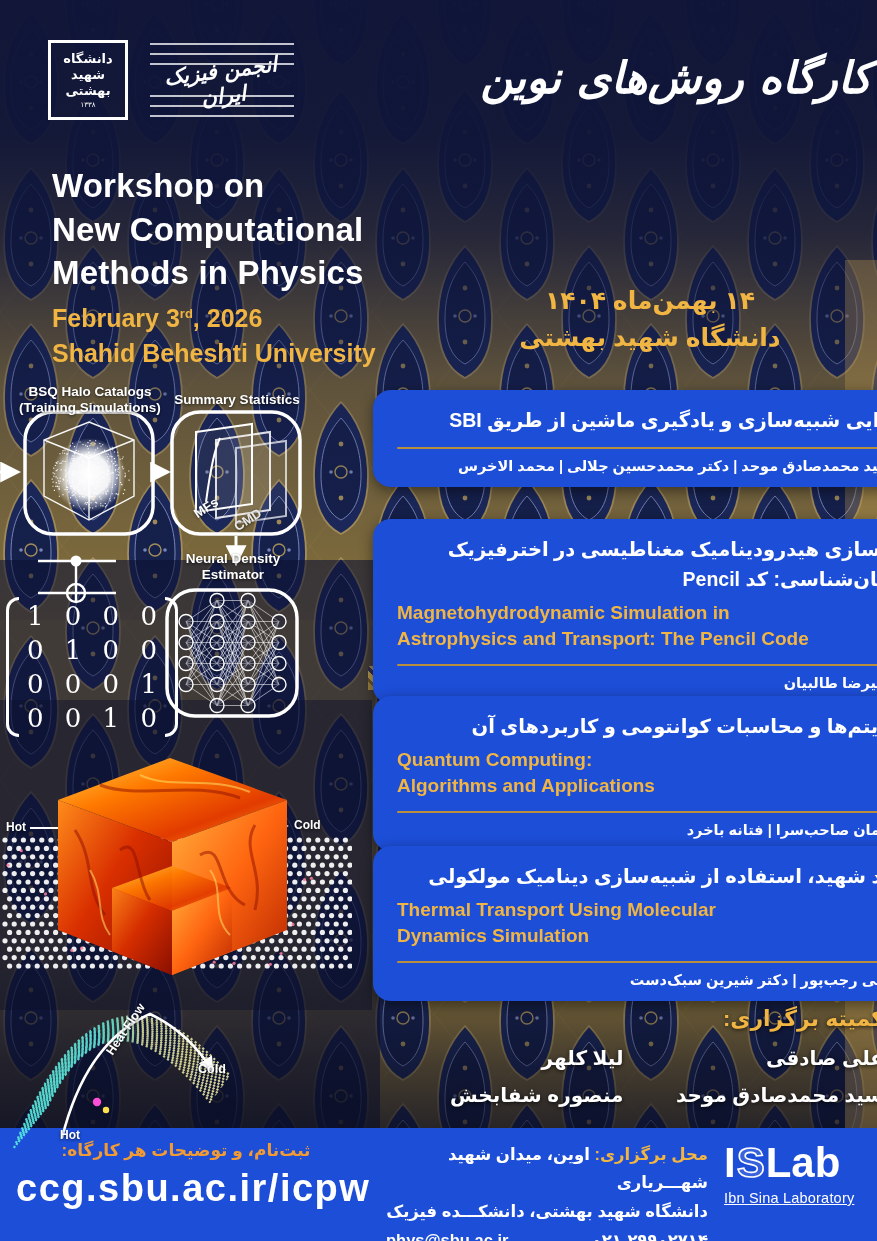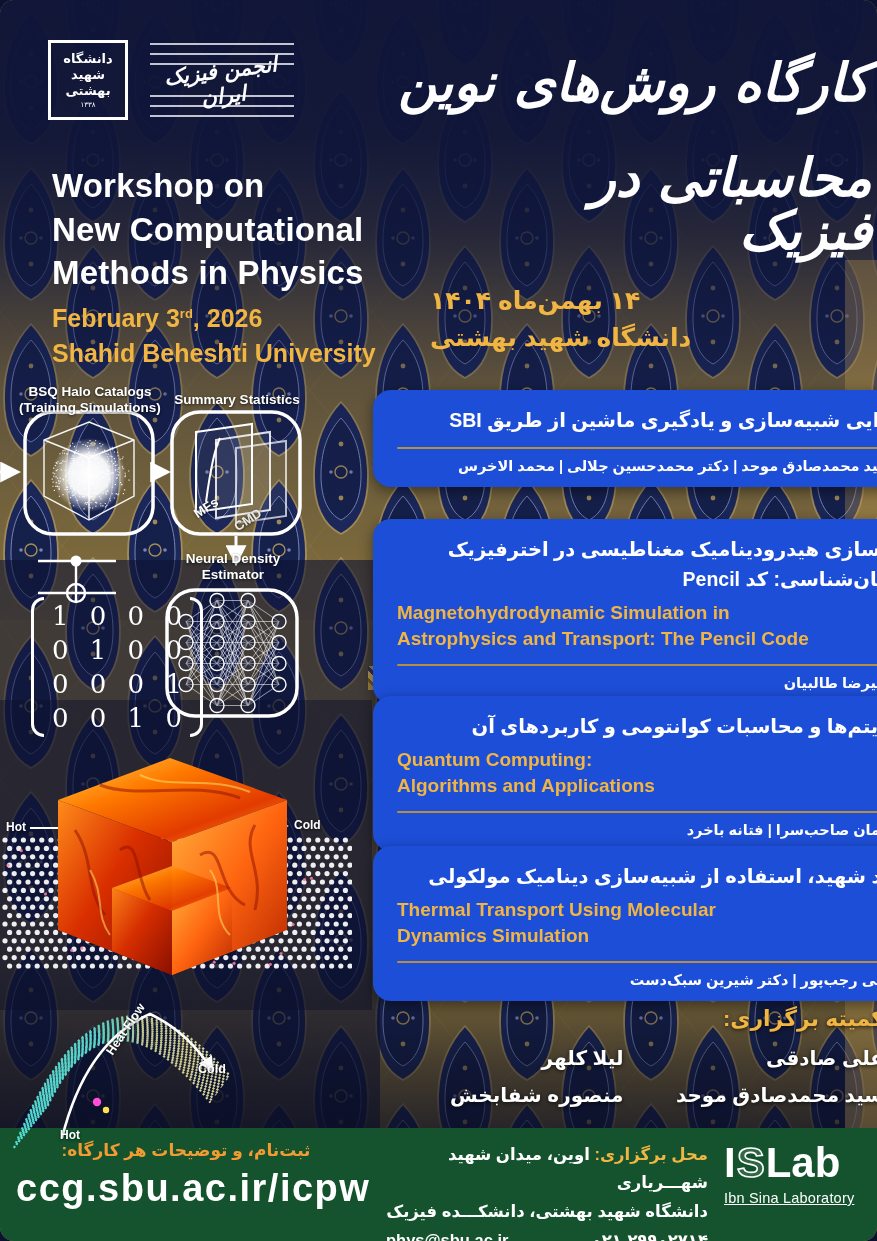--- a/index.html
+++ b/index.html
@@ -1,18 +1,18 @@
 <!DOCTYPE html>
 <html lang="fa"><head>
 <meta charset="utf-8">
 <style>
   html,body{margin:0;padding:0;background:#0c1130;}
   *{box-sizing:border-box;}
   #poster{position:relative;width:877px;height:1241px;overflow:hidden;
-    font-family:"Liberation Sans","DejaVu Sans",sans-serif;background:#10163a;border-radius:14px;}
+    font-family:"Liberation Sans","DejaVu Sans",sans-serif;background:#10163a;}
   svg{display:block;}
   .abs{position:absolute;}
 
   
   #bg-pattern{position:absolute;left:0;top:0;z-index:0;}
   .ov{position:absolute;left:0;z-index:1;pointer-events:none;}
   #ov-top{top:0;width:877px;height:620px;
     background:linear-gradient(180deg,rgba(15,21,56,.985) 0%,rgba(15,21,56,.96) 22%,
       rgba(15,21,56,.82) 38%,rgba(16,22,60,.38) 62%,rgba(16,22,60,.08) 100%);}
   #ov-left{top:560px;width:380px;height:600px;background:rgba(14,19,52,.6);}
@@ -28,46 +28,46 @@
     display:flex;flex-direction:column;align-items:center;justify-content:center;padding:4px;}
   .sbu-box .t{color:#fff;font-weight:bold;font-size:13px;line-height:1.25;text-align:center;direction:rtl;}
   .sbu-box .y{color:#fff;font-size:7px;margin-top:2px;letter-spacing:1px;}
   .ips-box{left:146px;top:34px;width:152px;height:92px;z-index:3;}
   .ips-text{position:absolute;left:0;top:24px;width:152px;text-align:center;color:#fff;
     font-family:"DejaVu Serif",serif;font-style:italic;font-weight:bold;font-size:21px;
     transform:rotate(-7deg);direction:rtl;}
 
   .title-fa{left:390px;top:56px;width:482px;z-index:3;direction:rtl;text-align:right;color:#fff;
     font-family:"DejaVu Serif",serif;font-style:italic;font-weight:bold;}
-  .title-fa .l1{font-size:53px;line-height:1.0;padding-left:6px;text-align:center;}
+  .title-fa .l1{font-size:44px;line-height:1.0;padding-left:6px;}
   .title-fa .l2{font-size:53px;line-height:1.0;margin-top:42px;padding-left:76px;}
 
   .title-en{left:52px;top:164px;z-index:3;color:#fff;font-weight:bold;font-size:33px;line-height:1.32;
     white-space:pre-line;letter-spacing:.2px;}
   .date-en{left:52px;top:301px;z-index:3;color:#f0b542;font-weight:bold;font-size:25px;line-height:1.38;}
   .date-en sup{font-size:13px;}
-  .date-fa{left:430px;top:282px;width:440px;z-index:3;direction:rtl;text-align:left;color:#f0b542;
+  .date-fa{left:430px;top:282px;width:440px;z-index:3;direction:rtl;text-align:center;color:#f0b542;
     font-weight:bold;font-size:25px;line-height:1.48;white-space:pre-line;}
 
   
   .figlbl{z-index:4;color:#fff;font-weight:bold;font-size:13.5px;line-height:1.2;text-align:center;
     white-space:pre-line;text-shadow:0 1px 3px rgba(0,0,0,.7);}
   #lbl-bsq{left:8px;top:384px;width:164px;}
   #lbl-ss{left:164px;top:392px;width:146px;}
   #lbl-mfs{left:186px;top:500px;width:40px;transform:rotate(-33deg);font-size:13px;}
   #lbl-cmd{left:226px;top:512px;width:44px;transform:rotate(-33deg);font-size:13px;color:#e8e8e8;}
   #lbl-nde{left:158px;top:551px;width:150px;}
   #lbl-hot-cube{left:6px;top:820px;font-size:12px;}
   #lbl-cold-cube{left:294px;top:818px;font-size:12px;}
   #lbl-heatflow{left:86px;top:1022px;width:80px;transform:rotate(-56deg);font-size:12.5px;z-index:6;}
   #lbl-hot-gr{left:60px;top:1128px;font-size:12px;z-index:6;}
   #lbl-cold-gr{left:198px;top:1062px;font-size:12.5px;z-index:6;}
 
   
-  .matrix{left:31px;top:597px;z-index:4;display:flex;align-items:stretch;color:#fff;}
+  .matrix{left:6px;top:597px;z-index:4;display:flex;align-items:stretch;color:#fff;}
   .matrix .rows{font-family:"DejaVu Serif",serif;font-size:26px;line-height:34px;
     padding:2px 8px;word-spacing:13px;white-space:pre-line;}
   .brk{width:13px;border:3px solid #fff;}
   .brk.l{border-right:none;border-radius:14px 0 0 14px;}
   .brk.r{border-left:none;border-radius:0 14px 14px 0;}
 
   
   .card{position:absolute;left:373px;width:578px;background:#1d4ed8;border-radius:18px;z-index:3;
     padding:15px 24px 13px 24px;box-shadow:0 4px 14px rgba(0,0,0,.45);}
   .card .fa{direction:rtl;text-align:right;color:#fff;font-weight:bold;font-size:19.5px;
@@ -80,21 +80,21 @@
 
   
   .committee{left:417px;top:1006px;width:440px;z-index:3;direction:rtl;text-align:right;
     text-shadow:0 1px 4px rgba(0,0,0,.75);margin-left:27px;}
   .committee .hd{color:#f0b542;font-weight:bold;font-size:22px;margin-bottom:14px;}
   .committee .cols{display:flex;justify-content:space-between;direction:rtl;}
   .committee .col{display:flex;flex-direction:column;gap:13px;color:#fff;font-weight:bold;font-size:20px;}
   .committee .col.l{padding-left:6px;justify-content:center;}
 
   
-  .footer{left:0;top:1128px;width:877px;height:113px;background:#14532d;z-index:5;}
+  .footer{left:0;top:1128px;width:877px;height:113px;background:#1d4ed8;z-index:5;}
   .f-left{position:absolute;left:16px;top:12px;width:340px;text-align:center;}
   .f-reg{color:#f39b33;font-weight:bold;font-size:17px;direction:rtl;}
   .f-url{color:#fff;font-weight:bold;font-size:38px;letter-spacing:1.5px;margin-top:6px;}
   .f-mid{position:absolute;left:386px;top:12px;width:322px;direction:rtl;text-align:right;
     color:#fff;font-size:16.5px;font-weight:bold;line-height:1.72;}
   .f-mid .lab{color:#f0b542;}
   .f-row3{display:flex;direction:ltr;justify-content:space-between;margin-top:1px;}
   .f-islab{position:absolute;left:724px;top:14px;width:146px;color:#fff;text-align:left;}
   .islab-name{font-size:42px;font-weight:bold;line-height:1;display:flex;align-items:flex-end;}
   .islab-name .s{color:rgba(255,255,255,.12);-webkit-text-stroke:1.6px #fff;padding:0 1px;}
@@ -148,21 +148,20 @@
           <line x1="4" y1="62" x2="148" y2="62"></line>
         <line x1="4" y1="72" x2="148" y2="72"></line>
           <line x1="4" y1="82" x2="148" y2="82"></line>
       </g>
     </svg>
     <div class="ips-text">انجمن فیزیک ایران</div>
   </div>
 
   <div class="abs title-fa">
     <div class="l1">کارگاه روش‌های نوین</div>
-    <div class="l2">محاسباتی در فیزیک</div>
   </div>
 
   <div class="abs title-en">Workshop on
 New Computational
 Methods in Physics</div>
 
   <div class="abs date-en">
     <div><span>February 3</span><sup>rd</sup><span>, 2026</span></div>
     <div>Shahid Beheshti University</div>
   </div>

